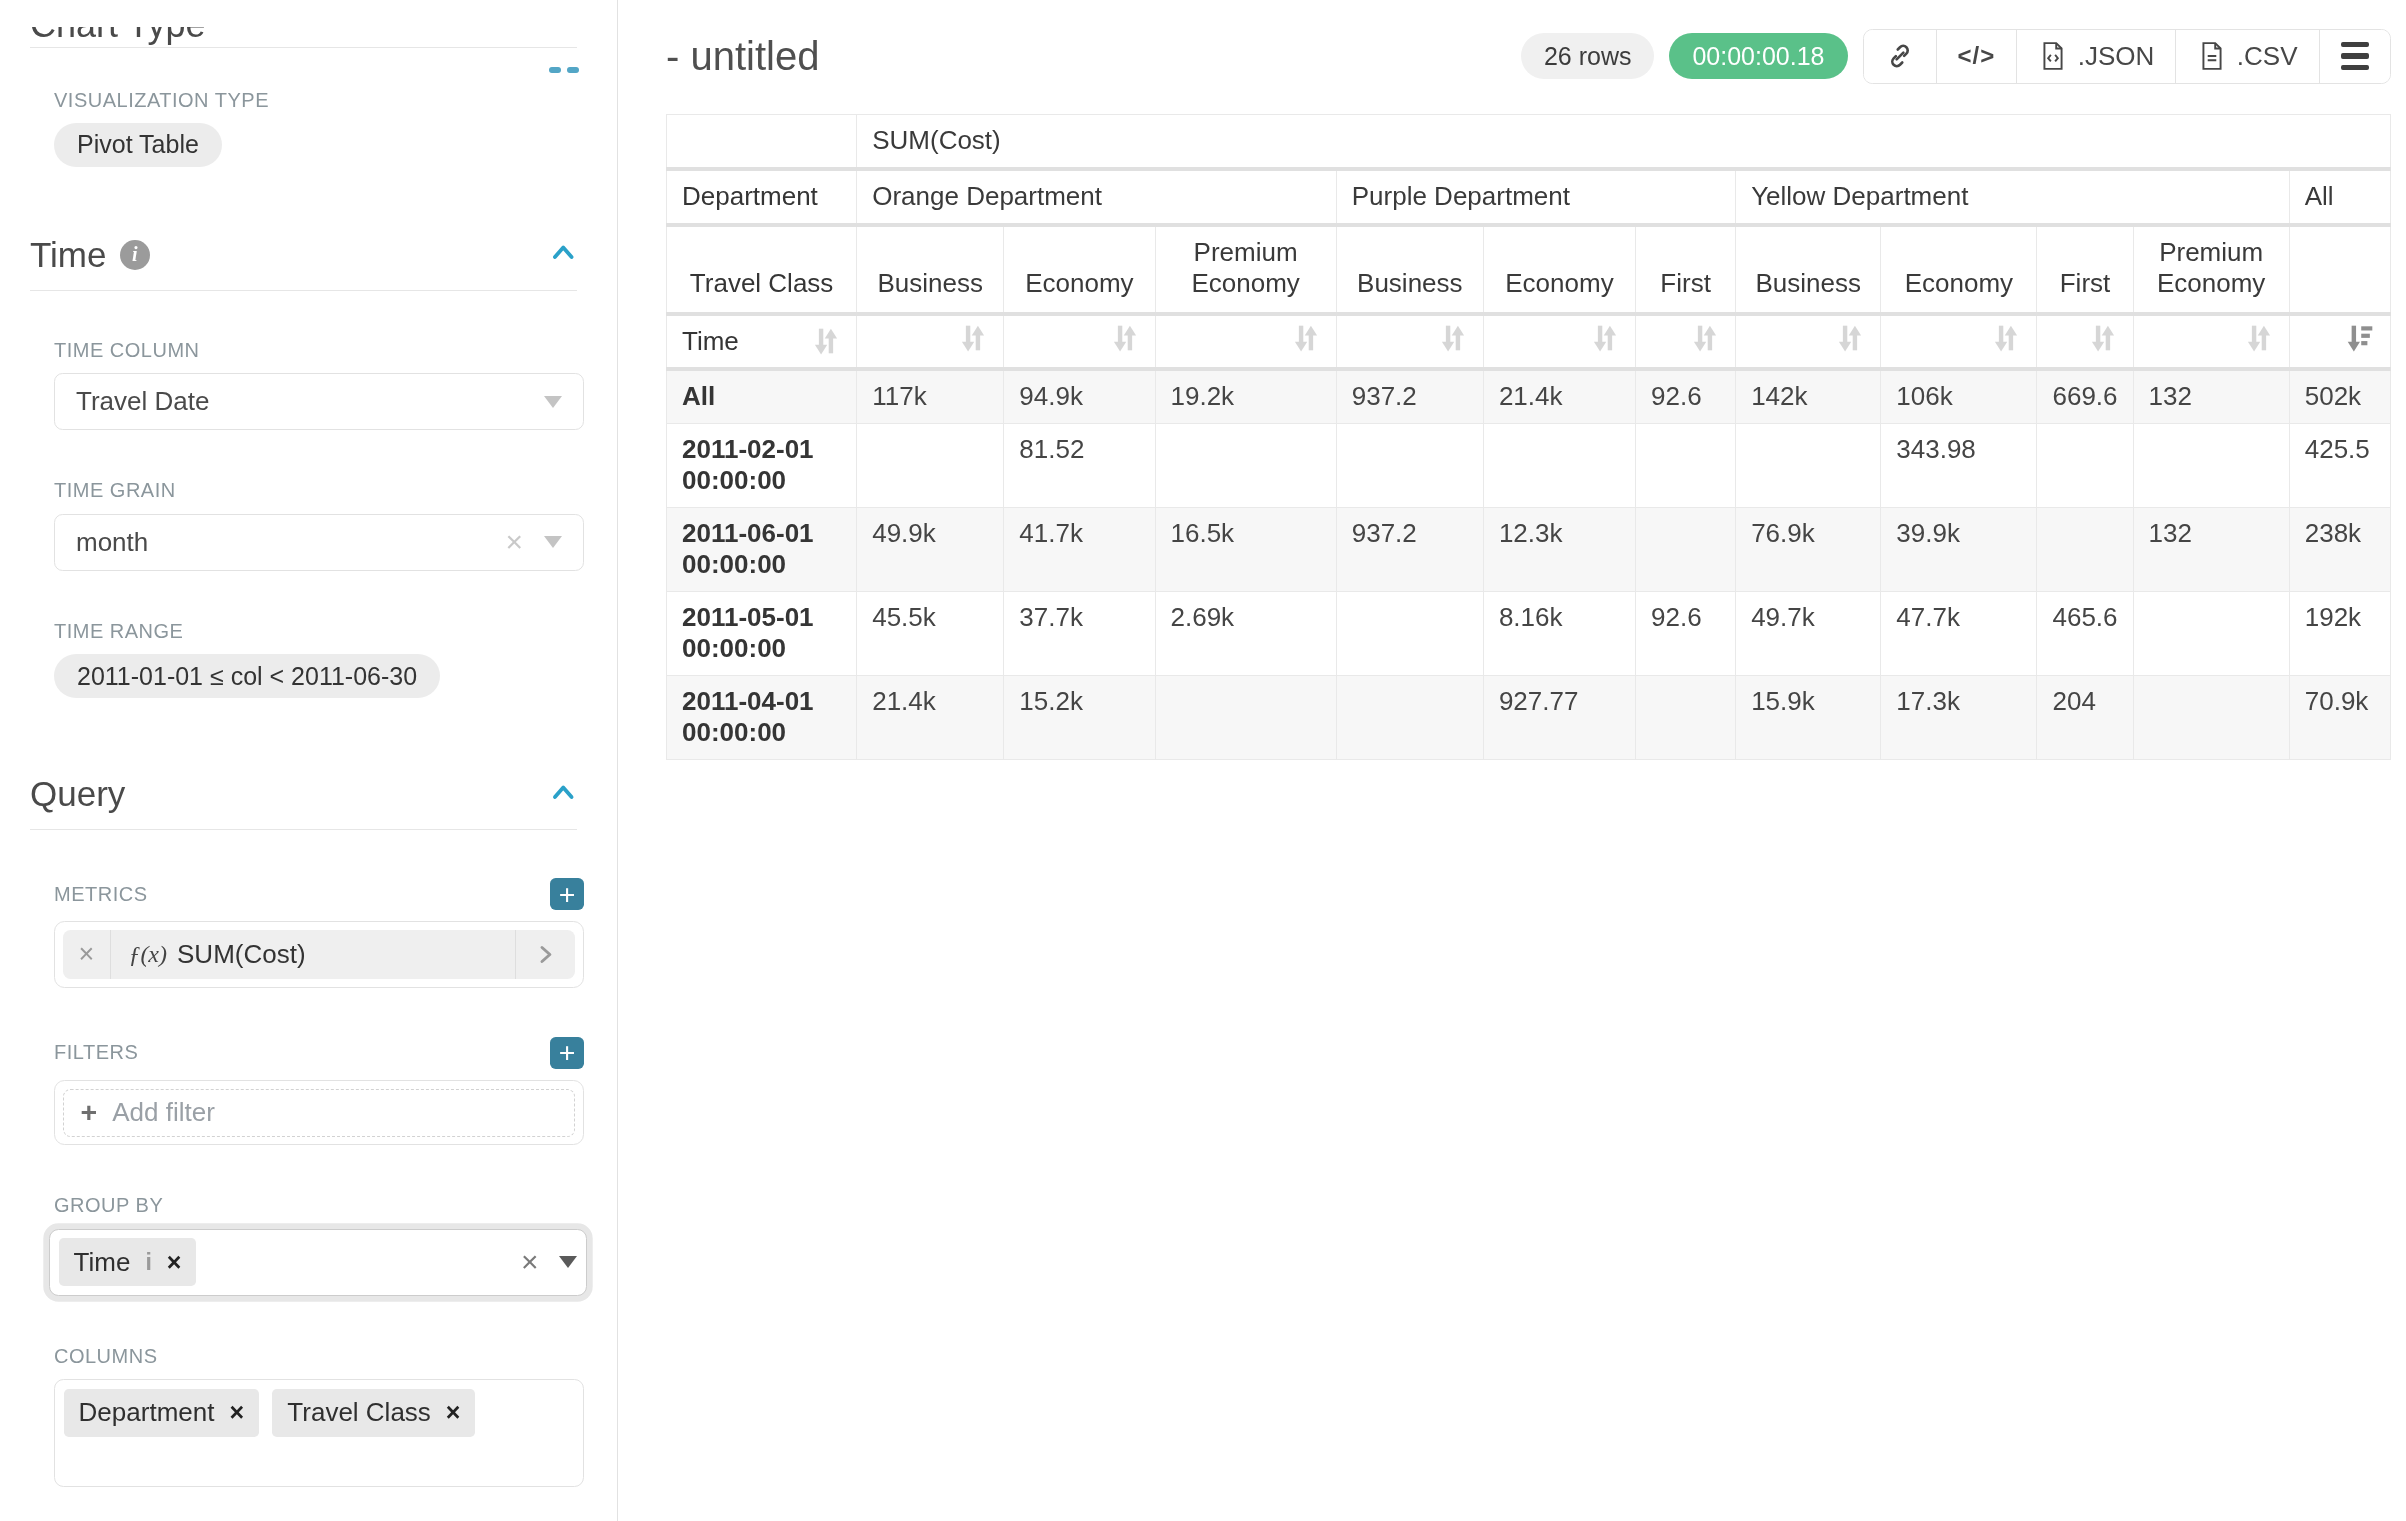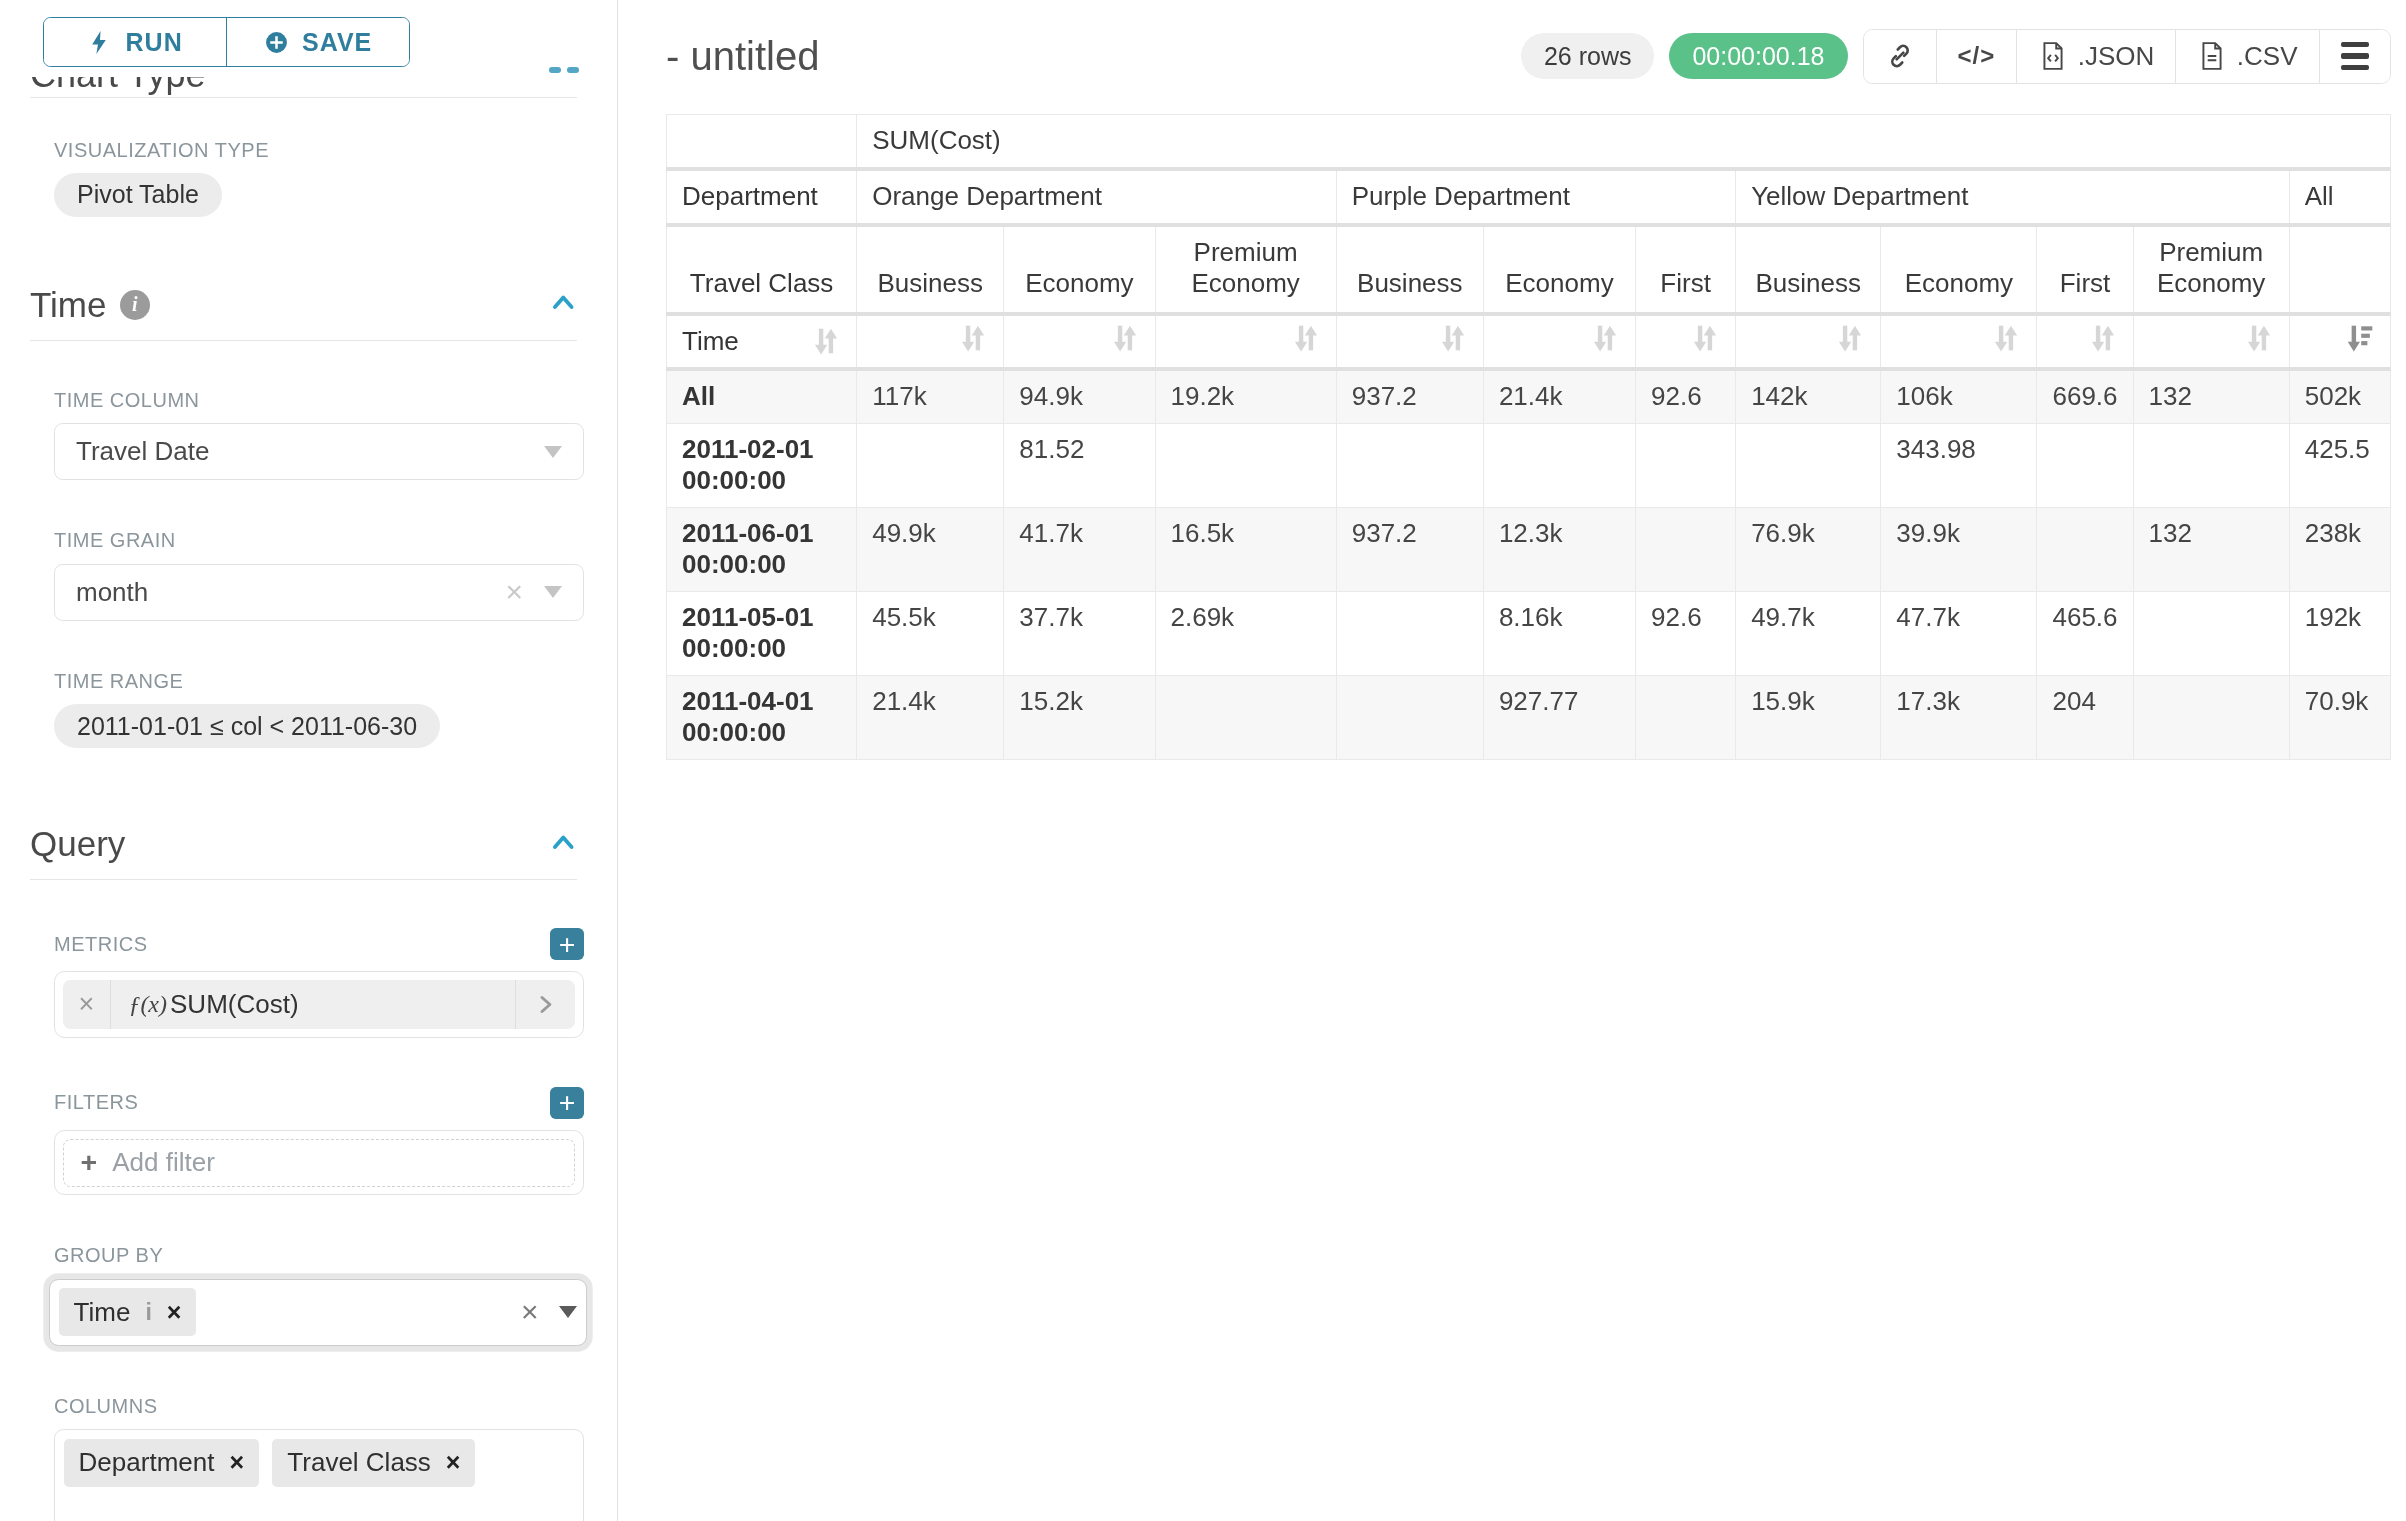--- a/index.html
+++ b/index.html
@@ -96,21 +96,21 @@
     padding:7.6px; background:#fff;
   }
   .metric-pill {
     display:flex; align-items:center; height:49px; background:#efefef; border-radius:7.6px; overflow:hidden;
   }
   .metric-x {
     padding:0 16px; height:100%; display:flex; align-items:center;
     color:#9a9a9a; font-size:27px; border-right:1.9px solid #dedede;
   }
   .metric-main {
-    flex:1; display:flex; align-items:center; gap:3px; padding:0 17px;
+    flex:1; display:flex; align-items:center; gap:10px; padding:0 17px;
     font-size:26px; color:#333;
   }
   .fx { font-family:"Liberation Serif",serif; font-style:italic; font-size:24px; color:#444; }
   .metric-arrow {
     padding:0 19px; height:100%; display:flex; align-items:center;
     border-left:1.9px solid #dedede;
   }
   .metric-arrow svg { width:21px; height:21px; }
 
   .add-filter {
@@ -206,36 +206,20 @@
   tbody tr:nth-child(even) th, tbody tr:nth-child(even) td { background:#ffffff; }
 </style>
 </head>
 <body>
 
 <div class="app">
 
   <aside class="sidebar">
 
     <div class="topbar">
-      <div class="btn-group">
-        <div class="btn">
-          <svg viewBox="0 0 24 24">
-              <polygon points="13,1 5,14 10.5,14 9,23 18,9.5 12.5,9.5" fill="#2f7e9e"></polygon>
-            </svg>
-          <span>RUN</span>
-        </div>
-        <div class="btn">
-          <svg viewBox="0 0 24 24">
-              <circle cx="12" cy="12" r="10" fill="#2f7e9e"></circle>
-              <rect x="10.8" y="6" width="2.4" height="12" fill="#fff"></rect>
-              <rect x="6" y="10.8" width="12" height="2.4" fill="#fff"></rect>
-            </svg>
-          <span>SAVE</span>
-        </div>
-      </div>
       <span class="scroll-dot d1"></span>
       <span class="scroll-dot d2"></span>
     </div>
 
     <div class="heading-clip">
       <span>Chart Type</span>
     </div>
     <div class="head-rule"></div>
 
     <div class="flabel mt-viz">VISUALIZATION TYPE</div>

